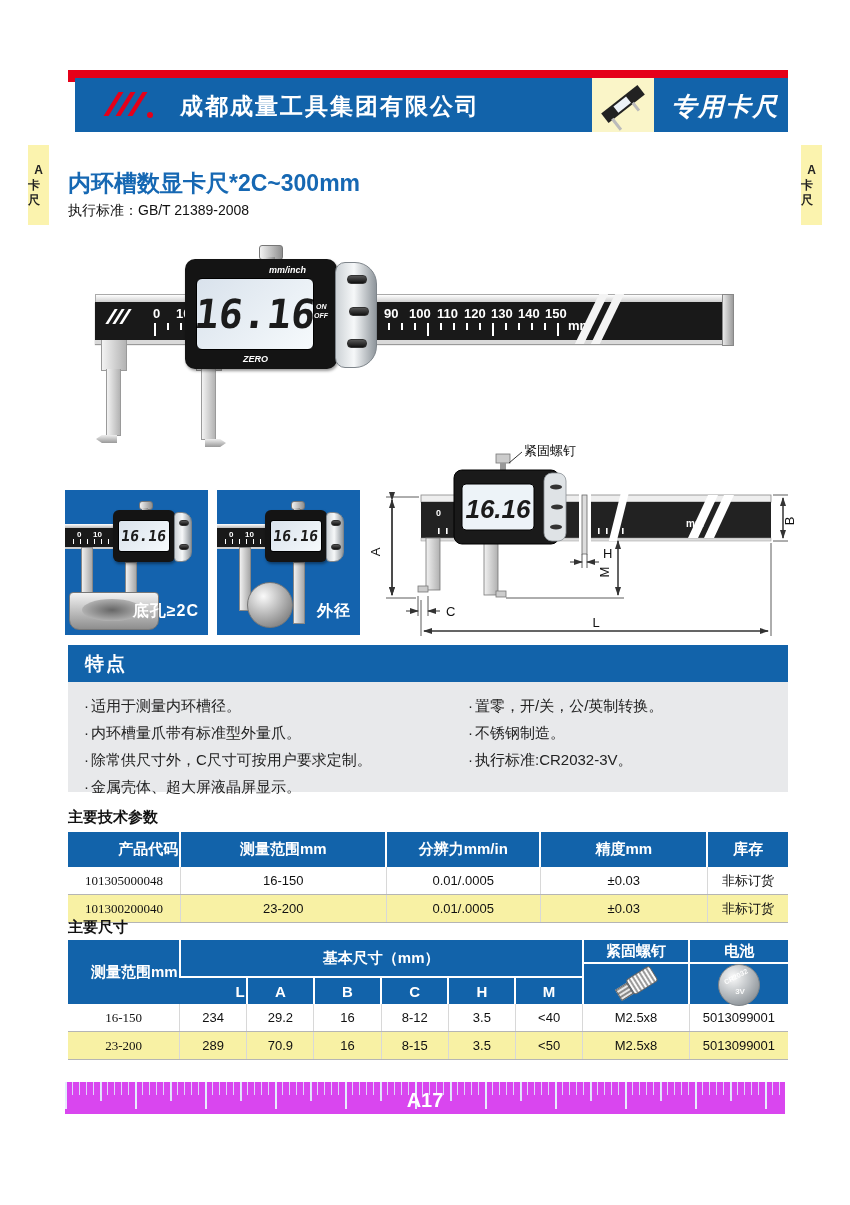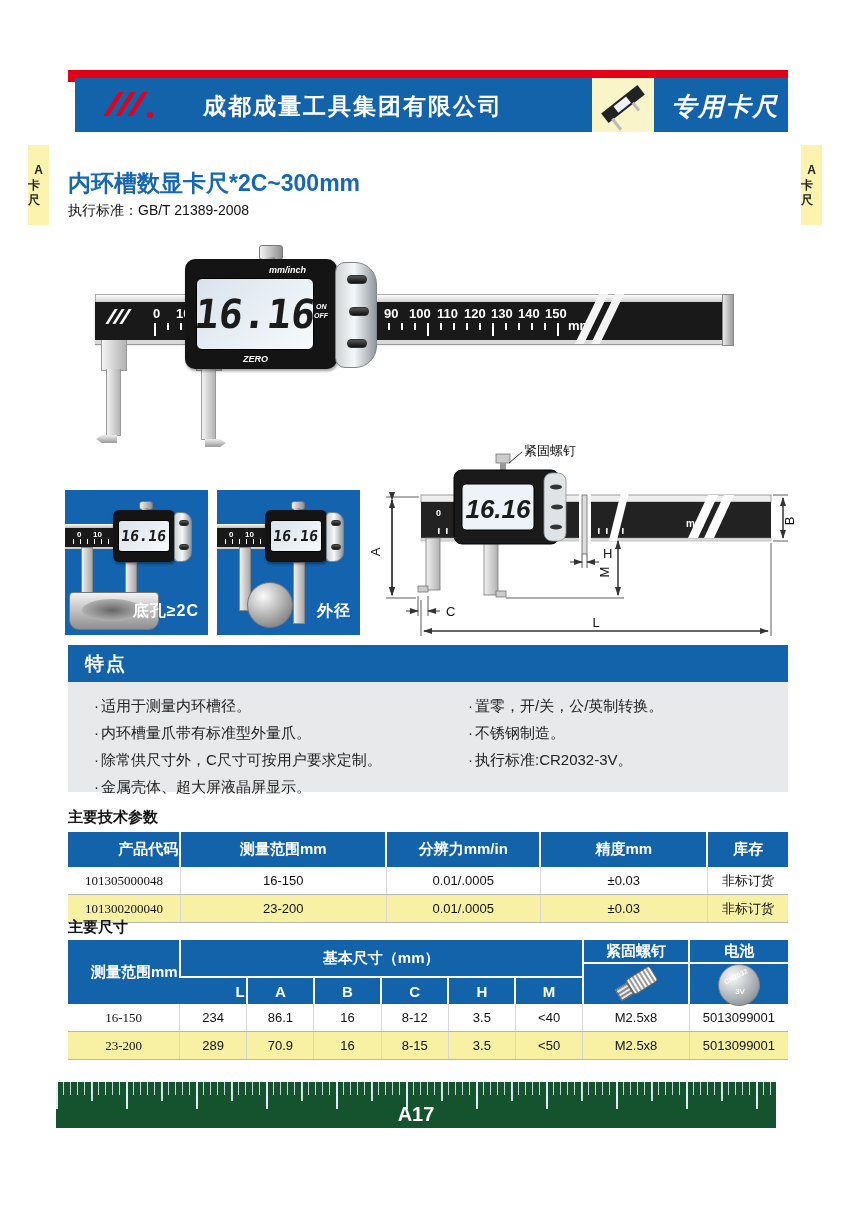--- a/index.html
+++ b/index.html
@@ -15,21 +15,21 @@
   
   .header{position:absolute;left:68px;top:70px;width:720px;height:62px;}
   .header .redbar{position:absolute;left:0;top:0;width:720px;height:12px;background:#e50019;}
   .header .bluebar{position:absolute;left:7px;top:8px;width:713px;height:54px;background:#1263aa;}
   .logo{position:absolute;left:28px;top:14px;width:60px;height:28px;}
   .logo i{position:absolute;top:0;width:5px;height:24px;background:#e50019;transform:skewX(-32deg);}
   .logo i:nth-child(1){left:8px;}
   .logo i:nth-child(2){left:20px;}
   .logo i:nth-child(3){left:32px;}
   .logo b{position:absolute;left:44px;top:20px;width:6px;height:6px;border-radius:50%;background:#e50019;}
-  .company{position:absolute;left:105px;top:13px;font-size:23px;font-weight:bold;color:#fff;letter-spacing:2px;margin-left:23px;}
+  .company{position:absolute;left:105px;top:13px;font-size:23px;font-weight:bold;color:#fff;letter-spacing:2px;}
   .hdr-icon{position:absolute;left:517px;top:0px;width:62px;height:54px;background:#faf5c8;overflow:hidden;}
   .hdr-icon .mini{position:absolute;left:8px;top:20px;width:46px;height:12px;background:#222;transform:rotate(-38deg);}
   .hdr-icon .mini i{position:absolute;left:14px;top:2px;width:16px;height:8px;background:#eef3f8;}
   .hdr-icon .mini u{position:absolute;left:4px;top:11px;width:3px;height:14px;background:#bbb;}
   .hdr-icon .mini u+u{left:30px;height:10px;}
   .category{position:absolute;left:588px;top:12px;width:125px;text-align:center;
             font-size:25px;font-weight:bold;color:#fff;letter-spacing:2px;font-style:italic;}
   
   .prod-title{position:absolute;left:68px;top:168px;font-size:23px;font-weight:bold;color:#1668b3;}
   .prod-std{position:absolute;left:68px;top:202px;font-size:14px;color:#111;}
@@ -89,21 +89,21 @@
   .sphere{position:absolute;left:30px;top:92px;width:44px;height:44px;border-radius:50%;
           background:radial-gradient(circle at 35% 30%,#fafafa,#8a8a8a 75%);border:1px solid #777;}
   
   .features{position:absolute;left:68px;top:645px;width:720px;}
   .feat-bar{height:37px;background:#1263aa;color:#fff;font-size:19px;font-weight:bold;
             line-height:37px;padding-left:17px;box-sizing:border-box;letter-spacing:2px;}
   .feat-body{background:#e8e9eb;height:110px;position:relative;}
   .feat-col{position:absolute;top:10px;font-size:15px;color:#222;}
   .feat-col .fi{line-height:27px;white-space:nowrap;}
   .feat-col .b{margin-right:2px;}
-  .fc-l{left:26px;}
+  .fc-l{left:16px;}
   .fc-r{left:400px;}
   
   .diagram{position:absolute;left:366px;top:440px;width:430px;height:207px;}
   .diagram text{font-family:"Liberation Sans",sans-serif;}
   
   .sec-title{position:absolute;left:68px;font-size:15px;font-weight:bold;color:#111;}
   table.ctab{position:absolute;left:68px;width:720px;border-collapse:collapse;table-layout:fixed;}
   table.ctab th{background:#1263aa;color:#fff;font-size:15px;font-weight:bold;border-left:2px solid #fff;}
   table.ctab th:first-child{border-left:none;text-align:right;}
   table.ctab td{font-size:13px;text-align:center;color:#111;border-left:1px solid #d8d8d8;
@@ -122,21 +122,21 @@
   
   .screw-icon{display:flex;align-items:center;transform:rotate(-32deg);}
   .screw-icon .thr{width:12px;height:11px;background:repeating-linear-gradient(0deg,#e8e8e8 0 2px,#8a8a8a 2px 4px);border:1px solid #666;}
   .screw-icon .head{width:26px;height:16px;border-radius:3px;border:1px solid #666;
        background:repeating-linear-gradient(90deg,#fbfbfb 0 2px,#9b9b9b 2px 4px);}
   .batt-icon{width:40px;height:40px;border-radius:50%;border:1px solid #7c8287;position:relative;
        background:radial-gradient(circle at 35% 30%,#fbfbfb,#9aa0a5 70%,#70767b);}
   .batt-icon .bt1{position:absolute;left:4px;top:8px;font-size:7px;color:rgba(255,255,255,.9);transform:rotate(-28deg);font-weight:bold;}
   .batt-icon .bt2{position:absolute;left:16px;top:22px;font-size:8px;color:rgba(255,255,255,.9);font-weight:bold;}
   
-  .footer{position:absolute;left:56px;top:1082px;width:720px;height:46px;background:#14532d;}
+  .footer{position:absolute;left:65px;top:1082px;width:720px;height:32px;background:#d946ef;}
   .footer .ruler{position:absolute;left:0;top:0;width:100%;height:27px;
     background-image:
       repeating-linear-gradient(90deg,rgba(225,238,252,.85) 0 1px,transparent 1px 7px),
       repeating-linear-gradient(90deg,rgba(225,238,252,.9) 0 2px,transparent 2px 35px),
       repeating-linear-gradient(90deg,rgba(235,244,255,.95) 0 2px,transparent 2px 70px);
     background-size:100% 13px,100% 19px,100% 27px;background-repeat:no-repeat;}
   .footer .pageno{position:absolute;left:0;right:0;bottom:2px;text-align:center;
                   color:#fff;font-size:20px;font-weight:bold;}
 </style>
 </head>
@@ -466,21 +466,21 @@
         <th>B</th>
         <th>C</th>
         <th>H</th>
         <th>M</th>
       </tr>
     </thead>
     <tbody>
       <tr>
         <td>16-150</td>
         <td>234</td>
-        <td>86.1</td>
+        <td>29.2</td>
         <td>16</td>
         <td>8-12</td>
         <td>3.5</td>
         <td>&lt;40</td>
         <td>M2.5x8</td>
         <td>5013099001</td>
       </tr>
       <tr class="yellow">
         <td>23-200</td>
         <td>289</td>

